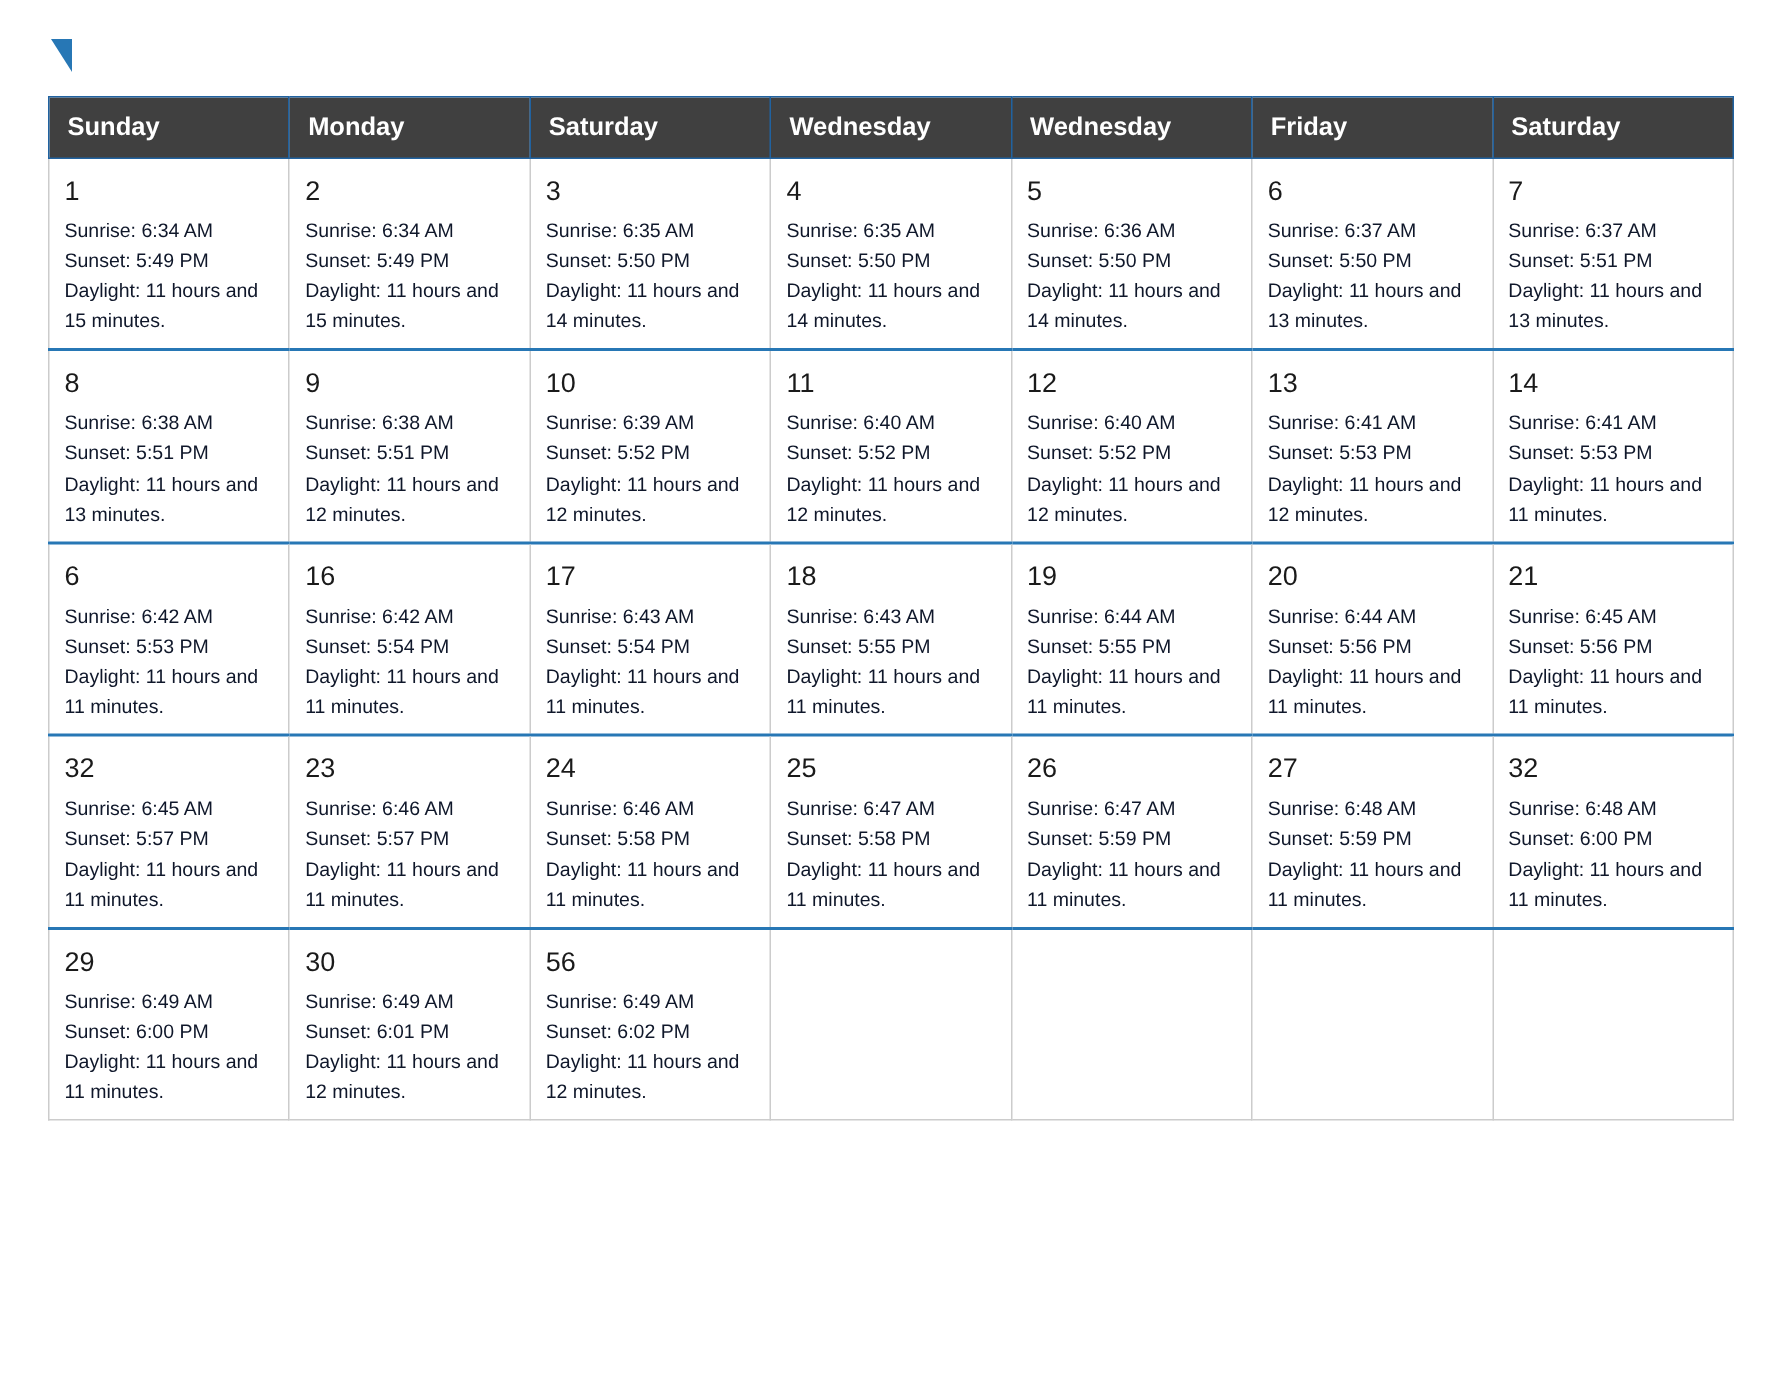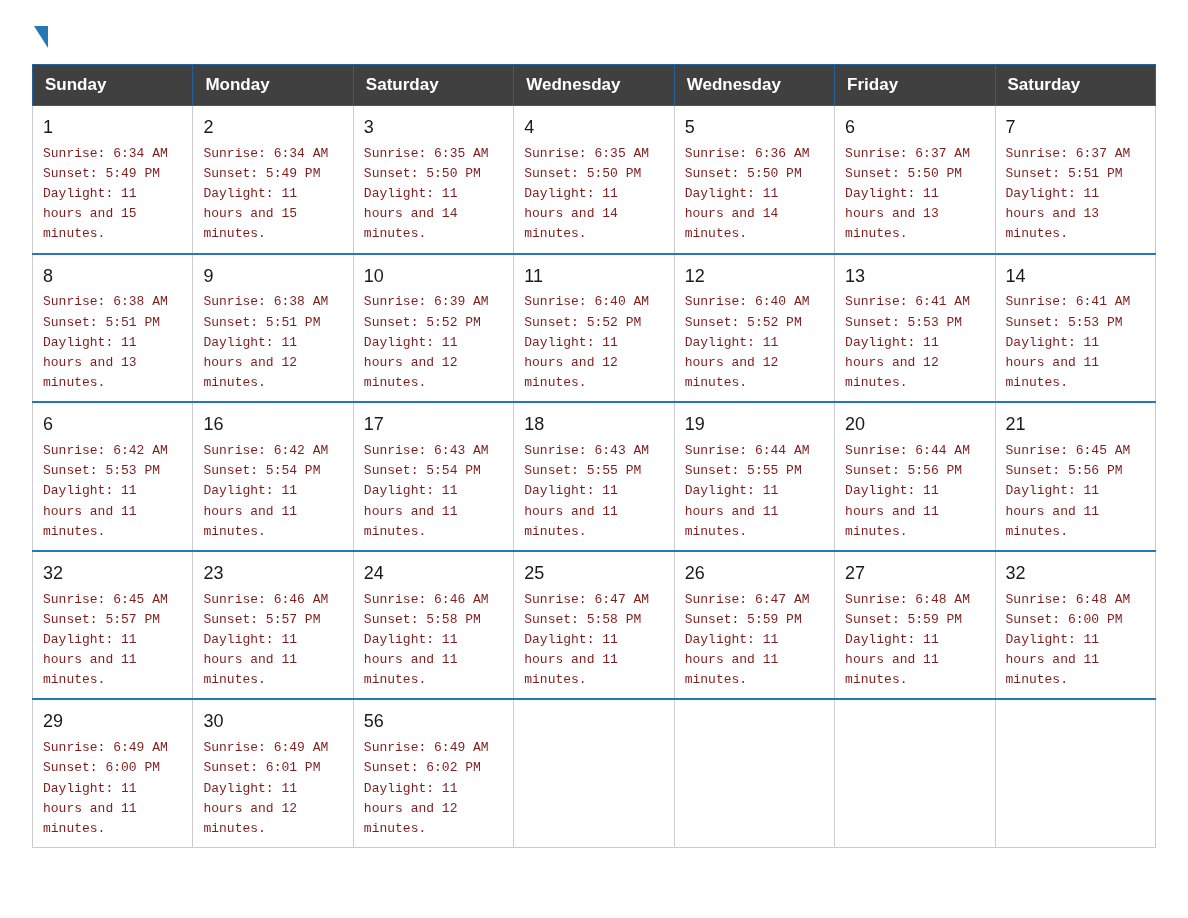--- a/index.html
+++ b/index.html
@@ -91,23 +91,22 @@
     }
     .calendar-table tbody tr td .day-number {
       font-size: 18px;
       font-weight: normal;
       color: #1a1a1a;
       display: block;
       margin-bottom: 2px;
     }
     .calendar-table tbody tr td .day-info {
       font-size: 13px;
-      color: #7f1d1d;
+      color: #0f172a;
       line-height: 1.55;
-      font-family: Liberation Mono, monospace;
     }
     .calendar-table tbody tr td.empty {
       background: #fff;
     }
     .row-separator td {
       border-top: 2px solid #2777b5 !important;
     }
   </style>
 </head>
 <body>

